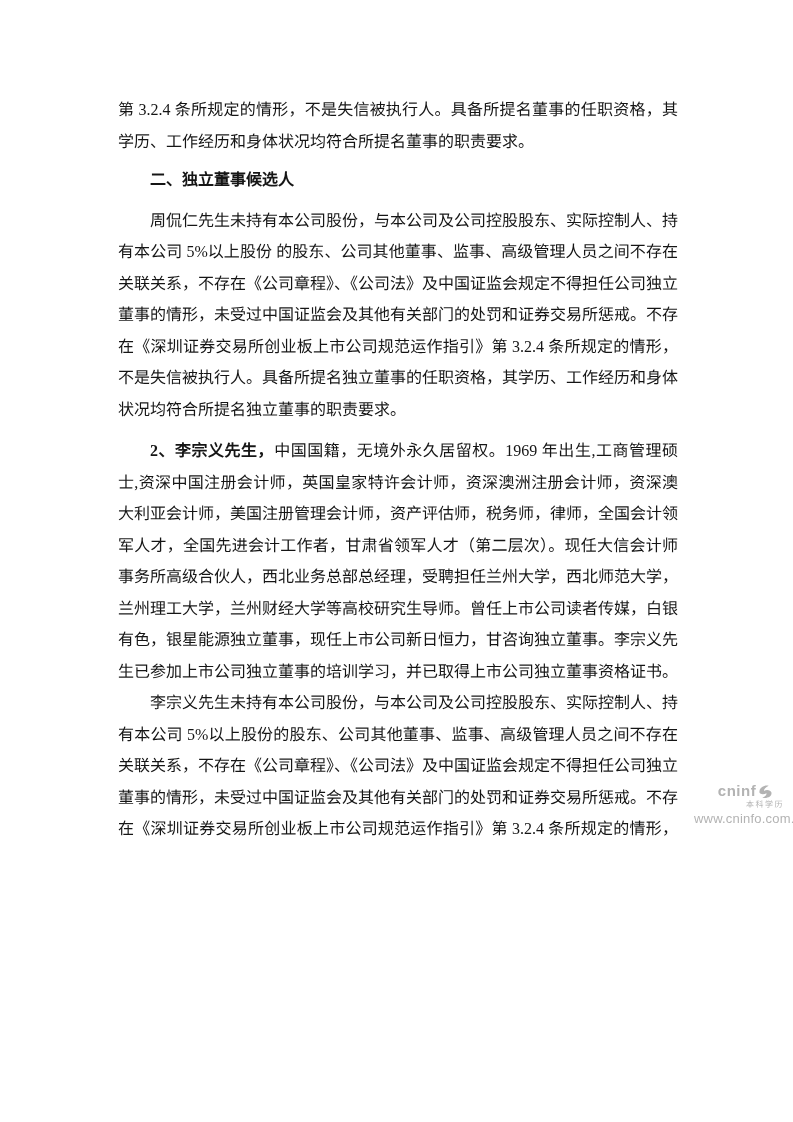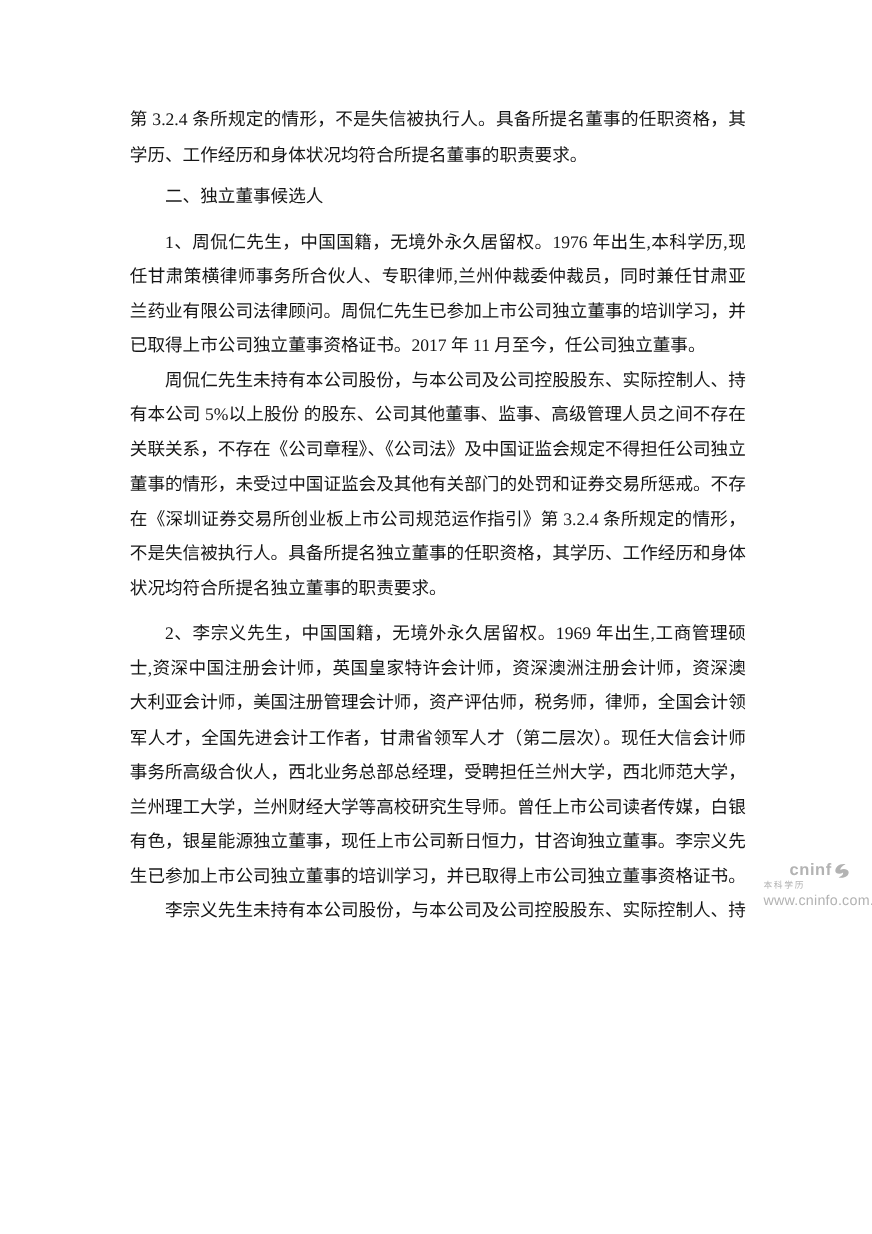--- a/index.html
+++ b/index.html
@@ -30,29 +30,29 @@
     margin: 0;
     text-indent: 2em;
   }
   .doc-body p.no-indent { text-indent: 0; }
   .doc-body p.space-before { margin-top: 10px; }
   .doc-body p.heading {
     font-weight: bold;
     margin-top: 7px;
     margin-bottom: 9px;
   }
-  .doc-body span.bold { font-weight: normal; }
+  .doc-body span.bold { font-weight: bold; }
 
   .watermark {
     position: absolute;
     right: 9px;
     bottom: 11px;
     width: 90px;
     color: #b3b3b3;
-    text-align: left;
+    text-align: right;
     font-family: "Liberation Sans", "DejaVu Sans", sans-serif;
     line-height: 1.1;
     user-select: none;
   }
   .wm-row {
     display: flex;
     align-items: center;
     justify-content: center;
     transform: translateX(7px);
     gap: 1px;
@@ -77,21 +77,20 @@
 </style>
 </head>
 <body>
 
 <div class="page">
 
   <div class="doc-body" style="color: rgb(21, 21, 21);">
 
   <p class=" no-indent"><span>第 3.2.4 条所规定的情形，不是失信被执行人。具备所提名董事的任职资格，其学历、工作经历和身体状况均符合所提名董事的职责要求。</span></p>
       <p class="heading"><span class="bold">二、独立董事候选人</span></p>
-      <p class=""><span class="bold">1、周侃仁先生，</span><span>中国国籍，无境外永久居留权。1976 年出生,本科学历,现任甘肃策横律师事务所合伙人、专职律师,兰州仲裁委仲裁员，同时兼任甘肃亚兰药业有限公司法律顾问。周侃仁先生已参加上市公司独立董事的培训学习，并已取得上市公司独立董事资格证书。2017 年 11 月至今，任公司独立董事。</span></p>
       <p class=""><span>周侃仁先生未持有本公司股份，与本公司及公司控股股东、实际控制人、持有本公司 5%以上股份 的股东、公司其他董事、监事、高级管理人员之间不存在关联关系，不存在《公司章程》、《公司法》及中国证监会规定不得担任公司独立董事的情形，未受过中国证监会及其他有关部门的处罚和证券交易所惩戒。不存在《深圳证券交易所创业板上市公司规范运作指引》第 3.2.4 条所规定的情形，不是失信被执行人。具备所提名独立董事的任职资格，其学历、工作经历和身体状况均符合所提名独立董事的职责要求。</span></p>
       <p class=" space-before"><span class="bold">2、李宗义先生，</span><span>中国国籍，无境外永久居留权。1969 年出生,工商管理硕士,资深中国注册会计师，英国皇家特许会计师，资深澳洲注册会计师，资深澳大利亚会计师，美国注册管理会计师，资产评估师，税务师，律师，全国会计领军人才，全国先进会计工作者，甘肃省领军人才（第二层次）。现任大信会计师事务所高级合伙人，西北业务总部总经理，受聘担任兰州大学，西北师范大学，兰州理工大学，兰州财经大学等高校研究生导师。曾任上市公司读者传媒，白银有色，银星能源独立董事，现任上市公司新日恒力，甘咨询独立董事。李宗义先生已参加上市公司独立董事的培训学习，并已取得上市公司独立董事资格证书。</span></p>
       <p class=""><span>李宗义先生未持有本公司股份，与本公司及公司控股股东、实际控制人、持有本公司 5%以上股份的股东、公司其他董事、监事、高级管理人员之间不存在关联关系，不存在《公司章程》、《公司法》及中国证监会规定不得担任公司独立董事的情形，未受过中国证监会及其他有关部门的处罚和证券交易所惩戒。不存在《深圳证券交易所创业板上市公司规范运作指引》第 3.2.4 条所规定的情形，不是失信被执行人。具备所提名独立董事的任职资格，其学历、工作经历和身体</span></p>
     </div>
 
   <div class="watermark" style="color: rgb(179, 179, 179);">
     <div class="wm-row">
       <span class="wm-logo-text">cninf</span>
       <span class="wm-icon">
         <svg viewBox="0 0 24 24" width="17" height="17" aria-hidden="true">

